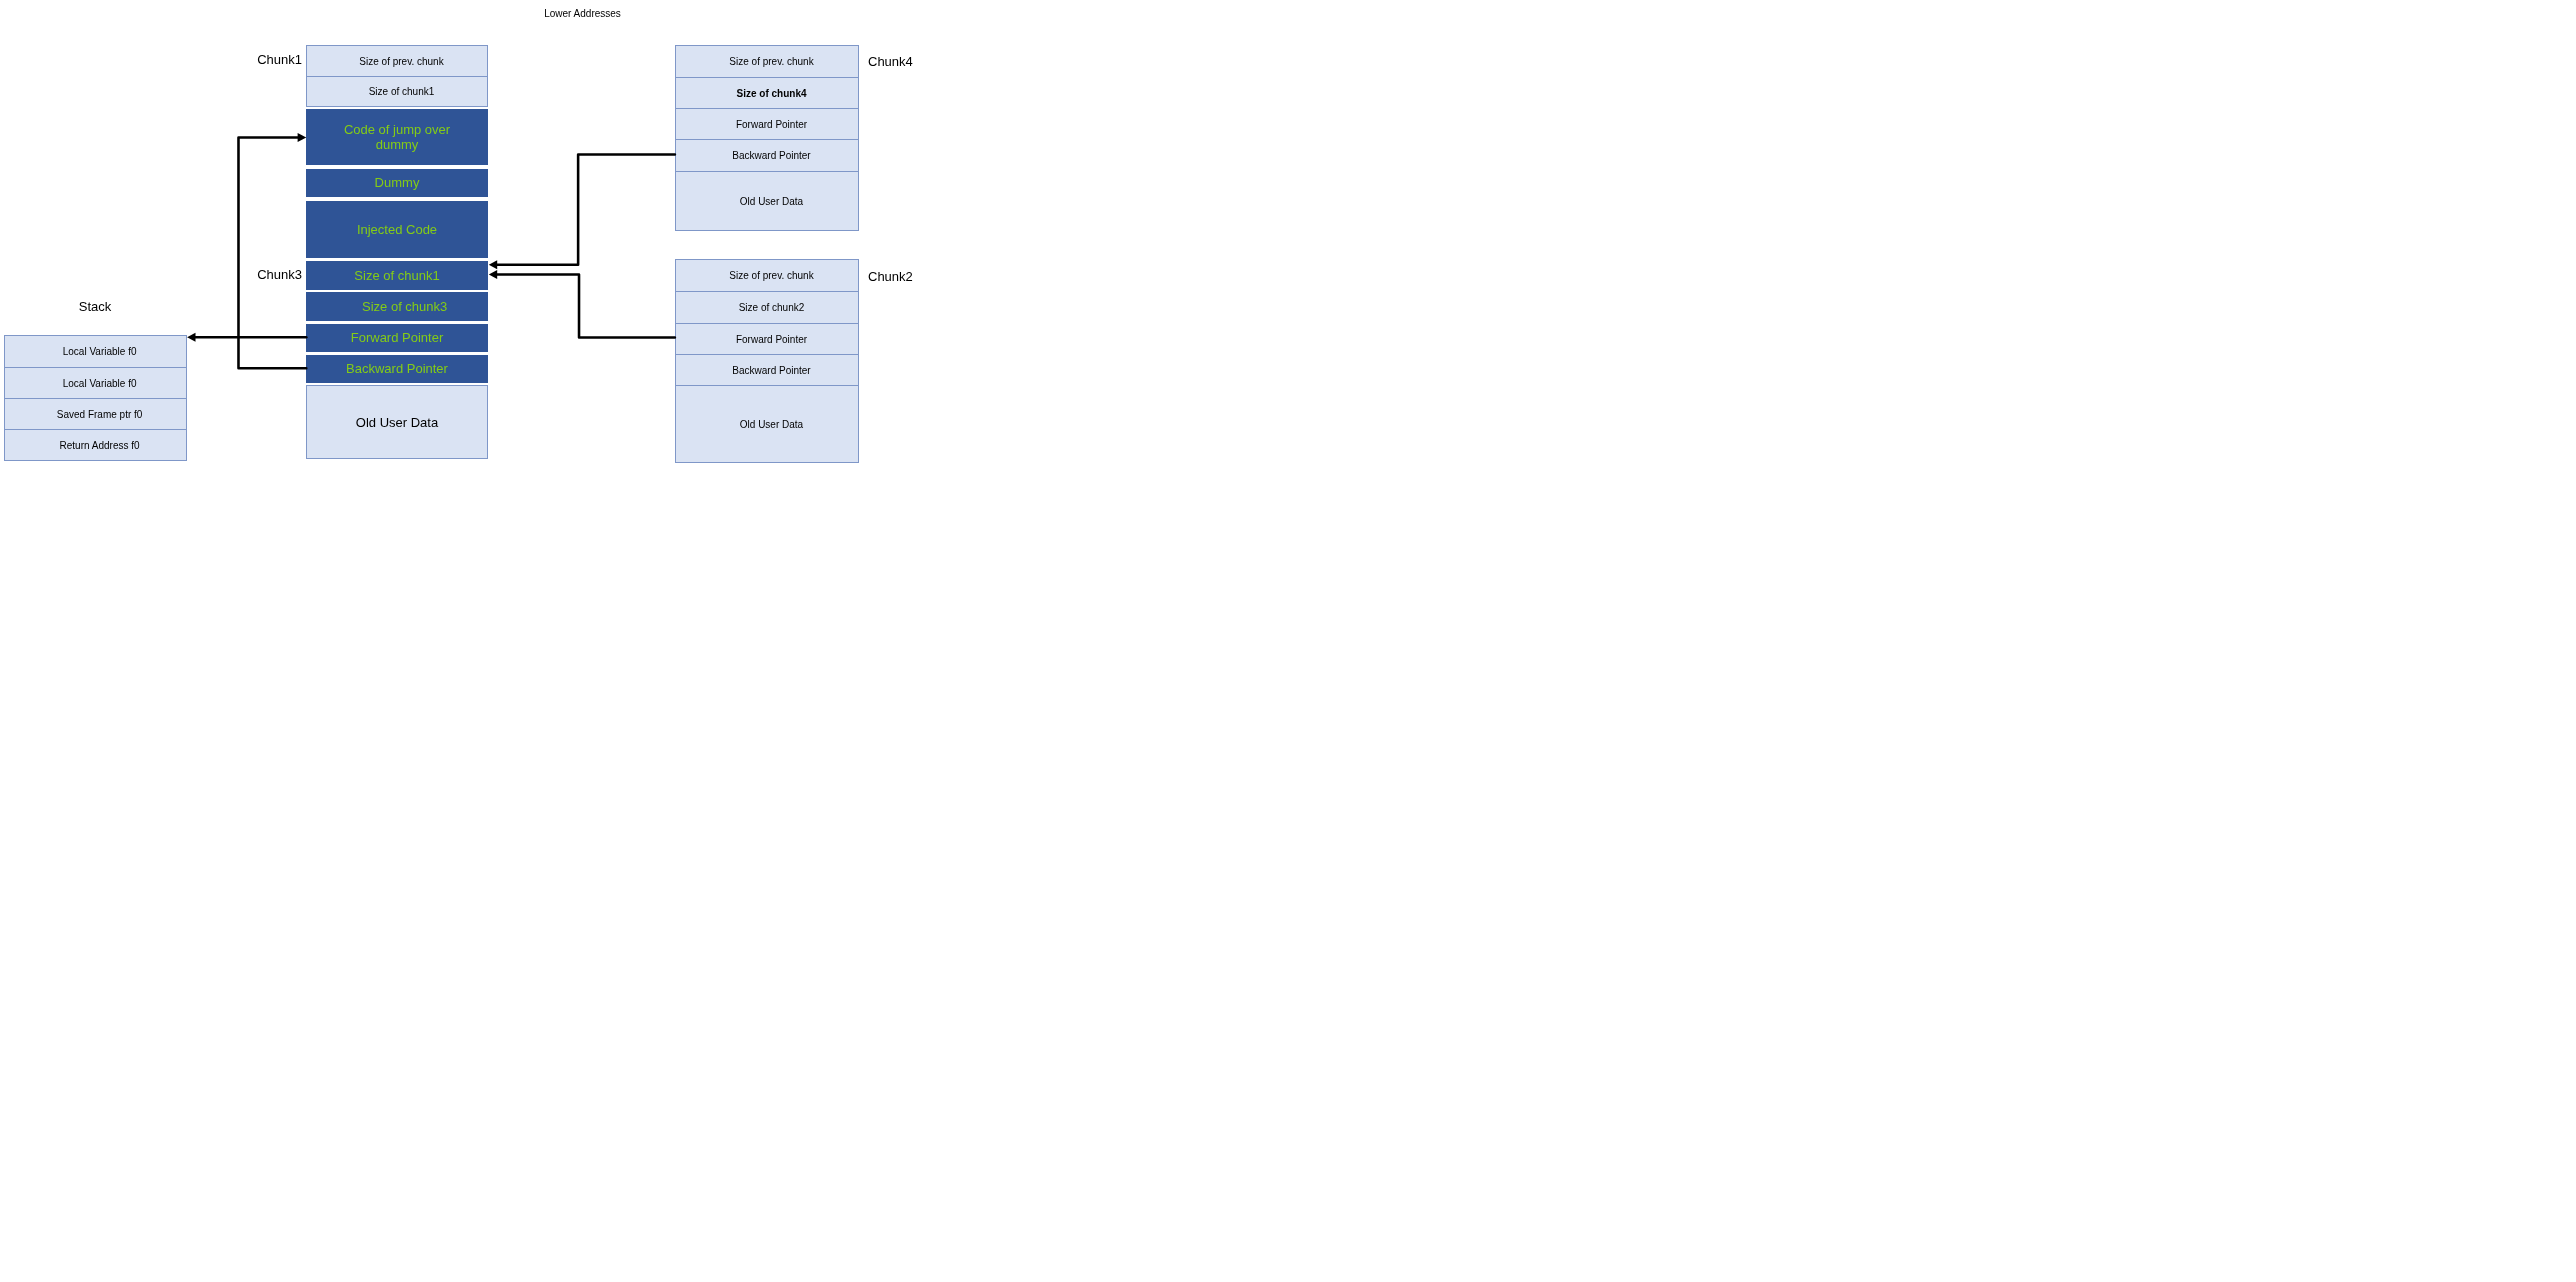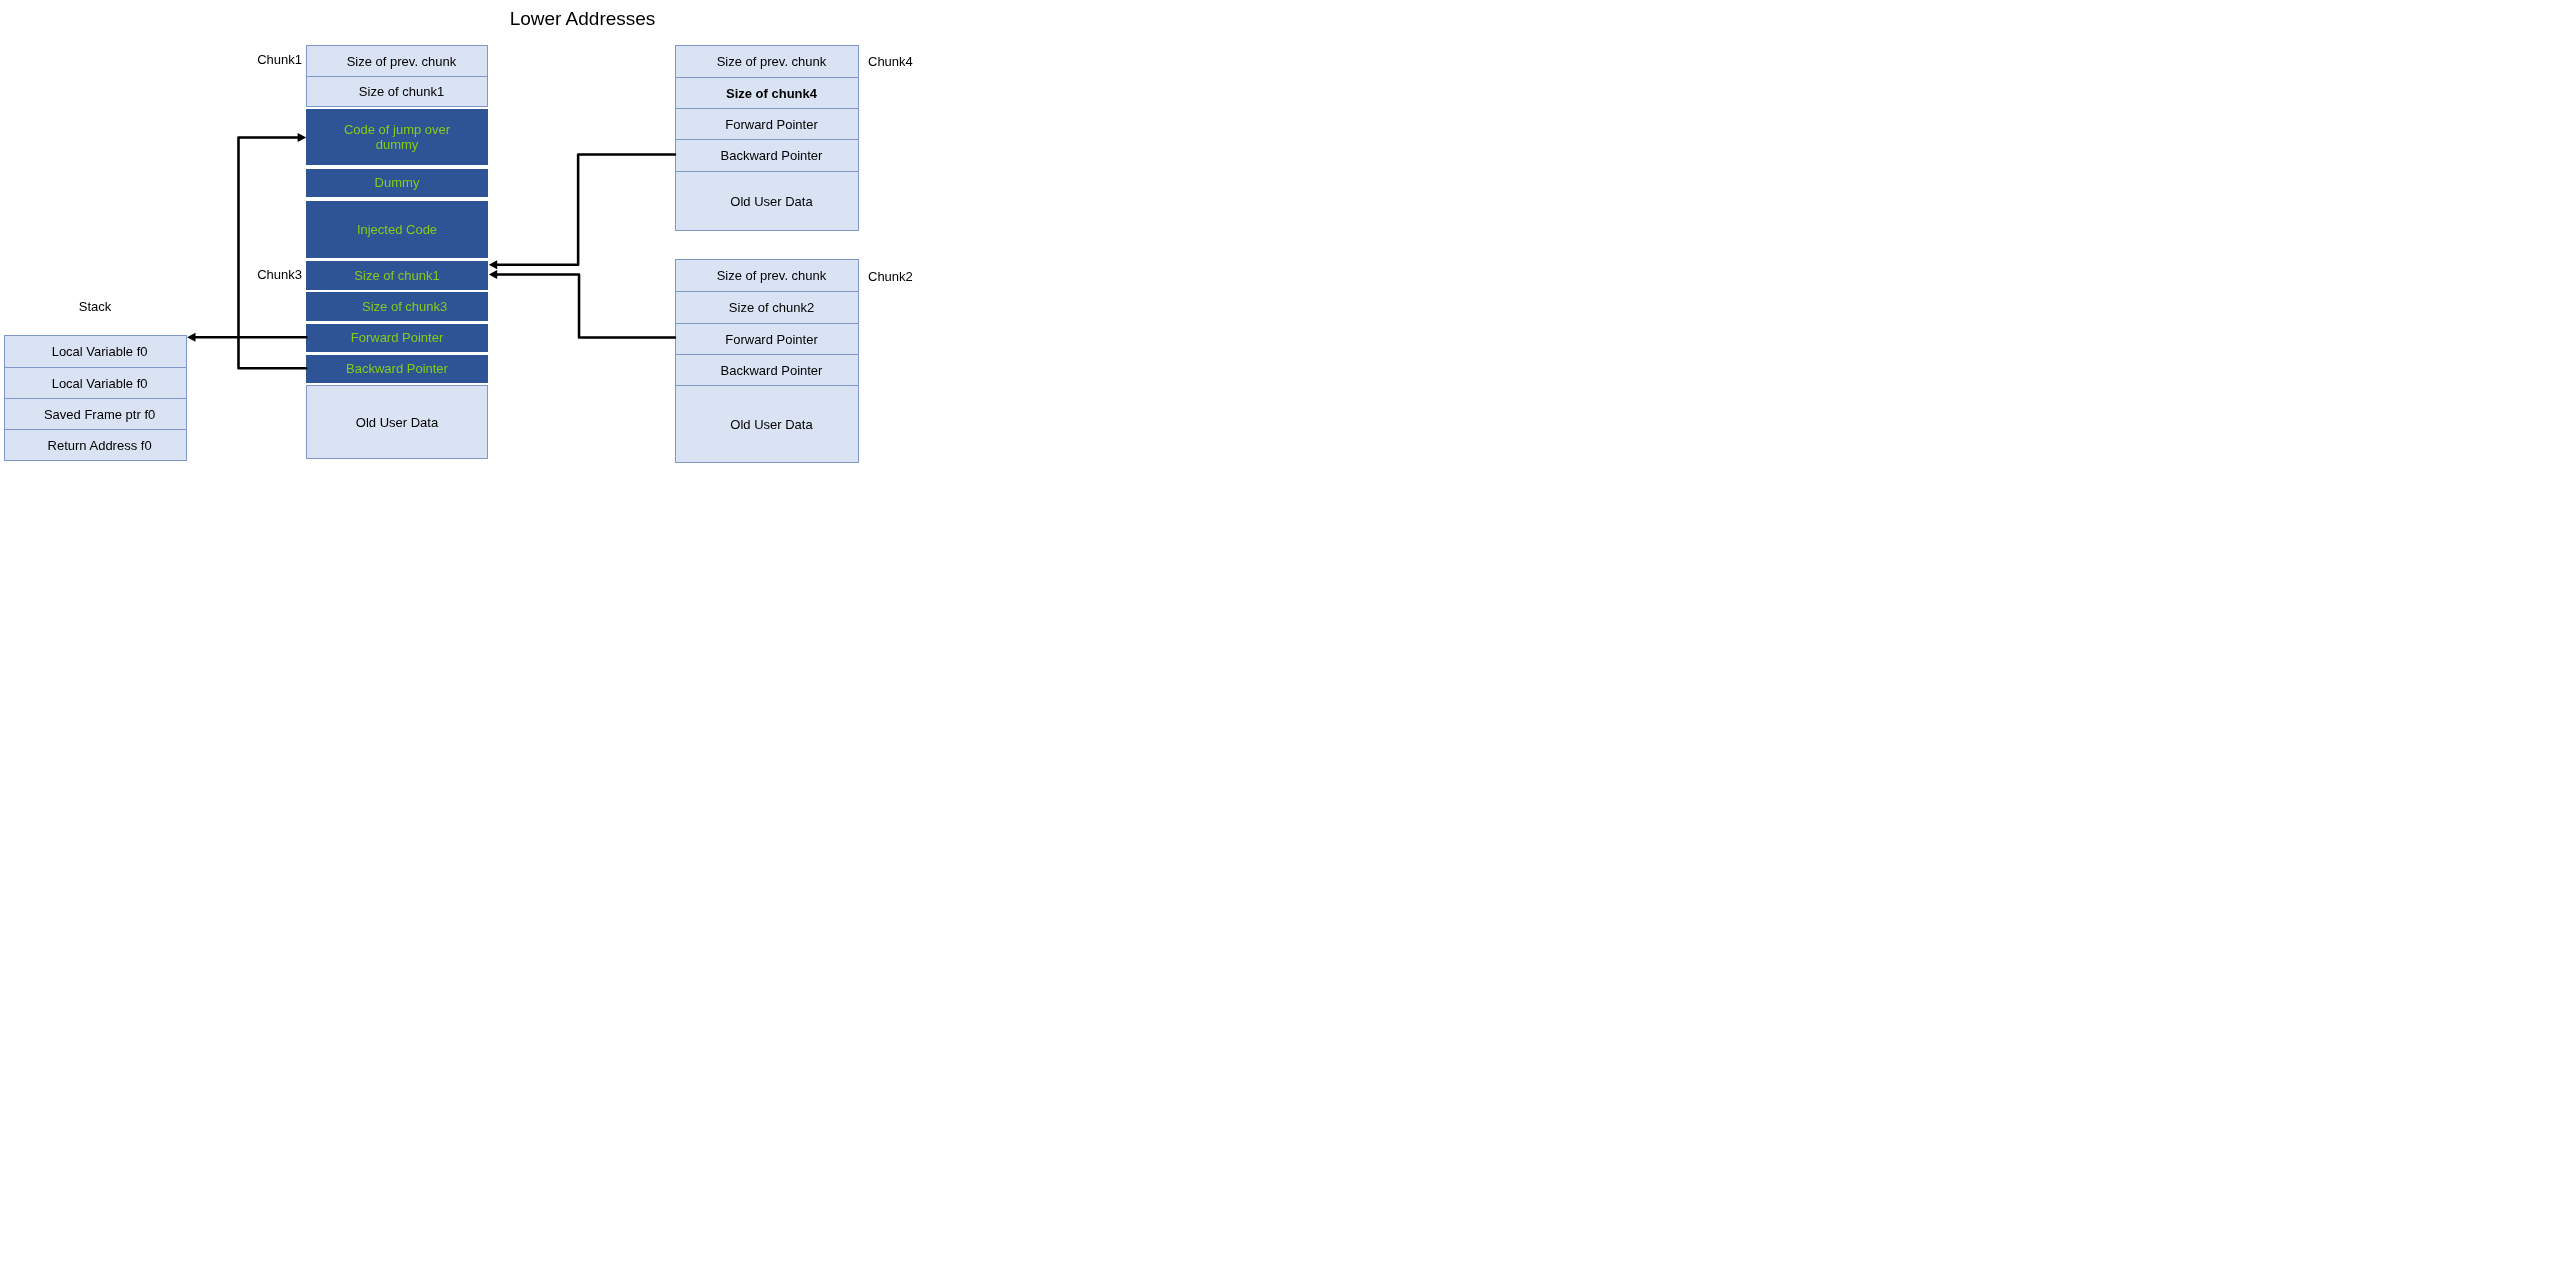--- a/index.html
+++ b/index.html
@@ -6,42 +6,42 @@
   .canvas{
     position:relative;
     width:937px;height:466px;
     background:#fff;
     font-family:"Liberation Sans", sans-serif;
     color:#000;
     overflow:hidden;
   }
   .title{
     position:absolute;
-    font-size:19px;
+    font-size:10px;
     text-align:center;
     white-space:nowrap;
   }
   .side-label{
     position:absolute;
     font-size:13px;
     white-space:nowrap;
   }
   .box{
     position:absolute;
     border:0.6px solid var(--light-border,#7f97c8);
     background:var(--light-fill,#dae3f3);
     display:flex;
     flex-direction:column;
     box-sizing:border-box;
   }
   .row{
     display:flex;
     align-items:center;
     justify-content:center;
-    font-size:13px;
+    font-size:10px;
     box-sizing:border-box;
     text-align:center;
     padding-left:9px;
   }
   .row + .row{ border-top:0.6px solid var(--light-border,#7f97c8); }
   .cell-dark{
     position:absolute;
     left:306px;width:182px;
     background:var(--dark-fill,#2f5496);
     color:#84cc16;

